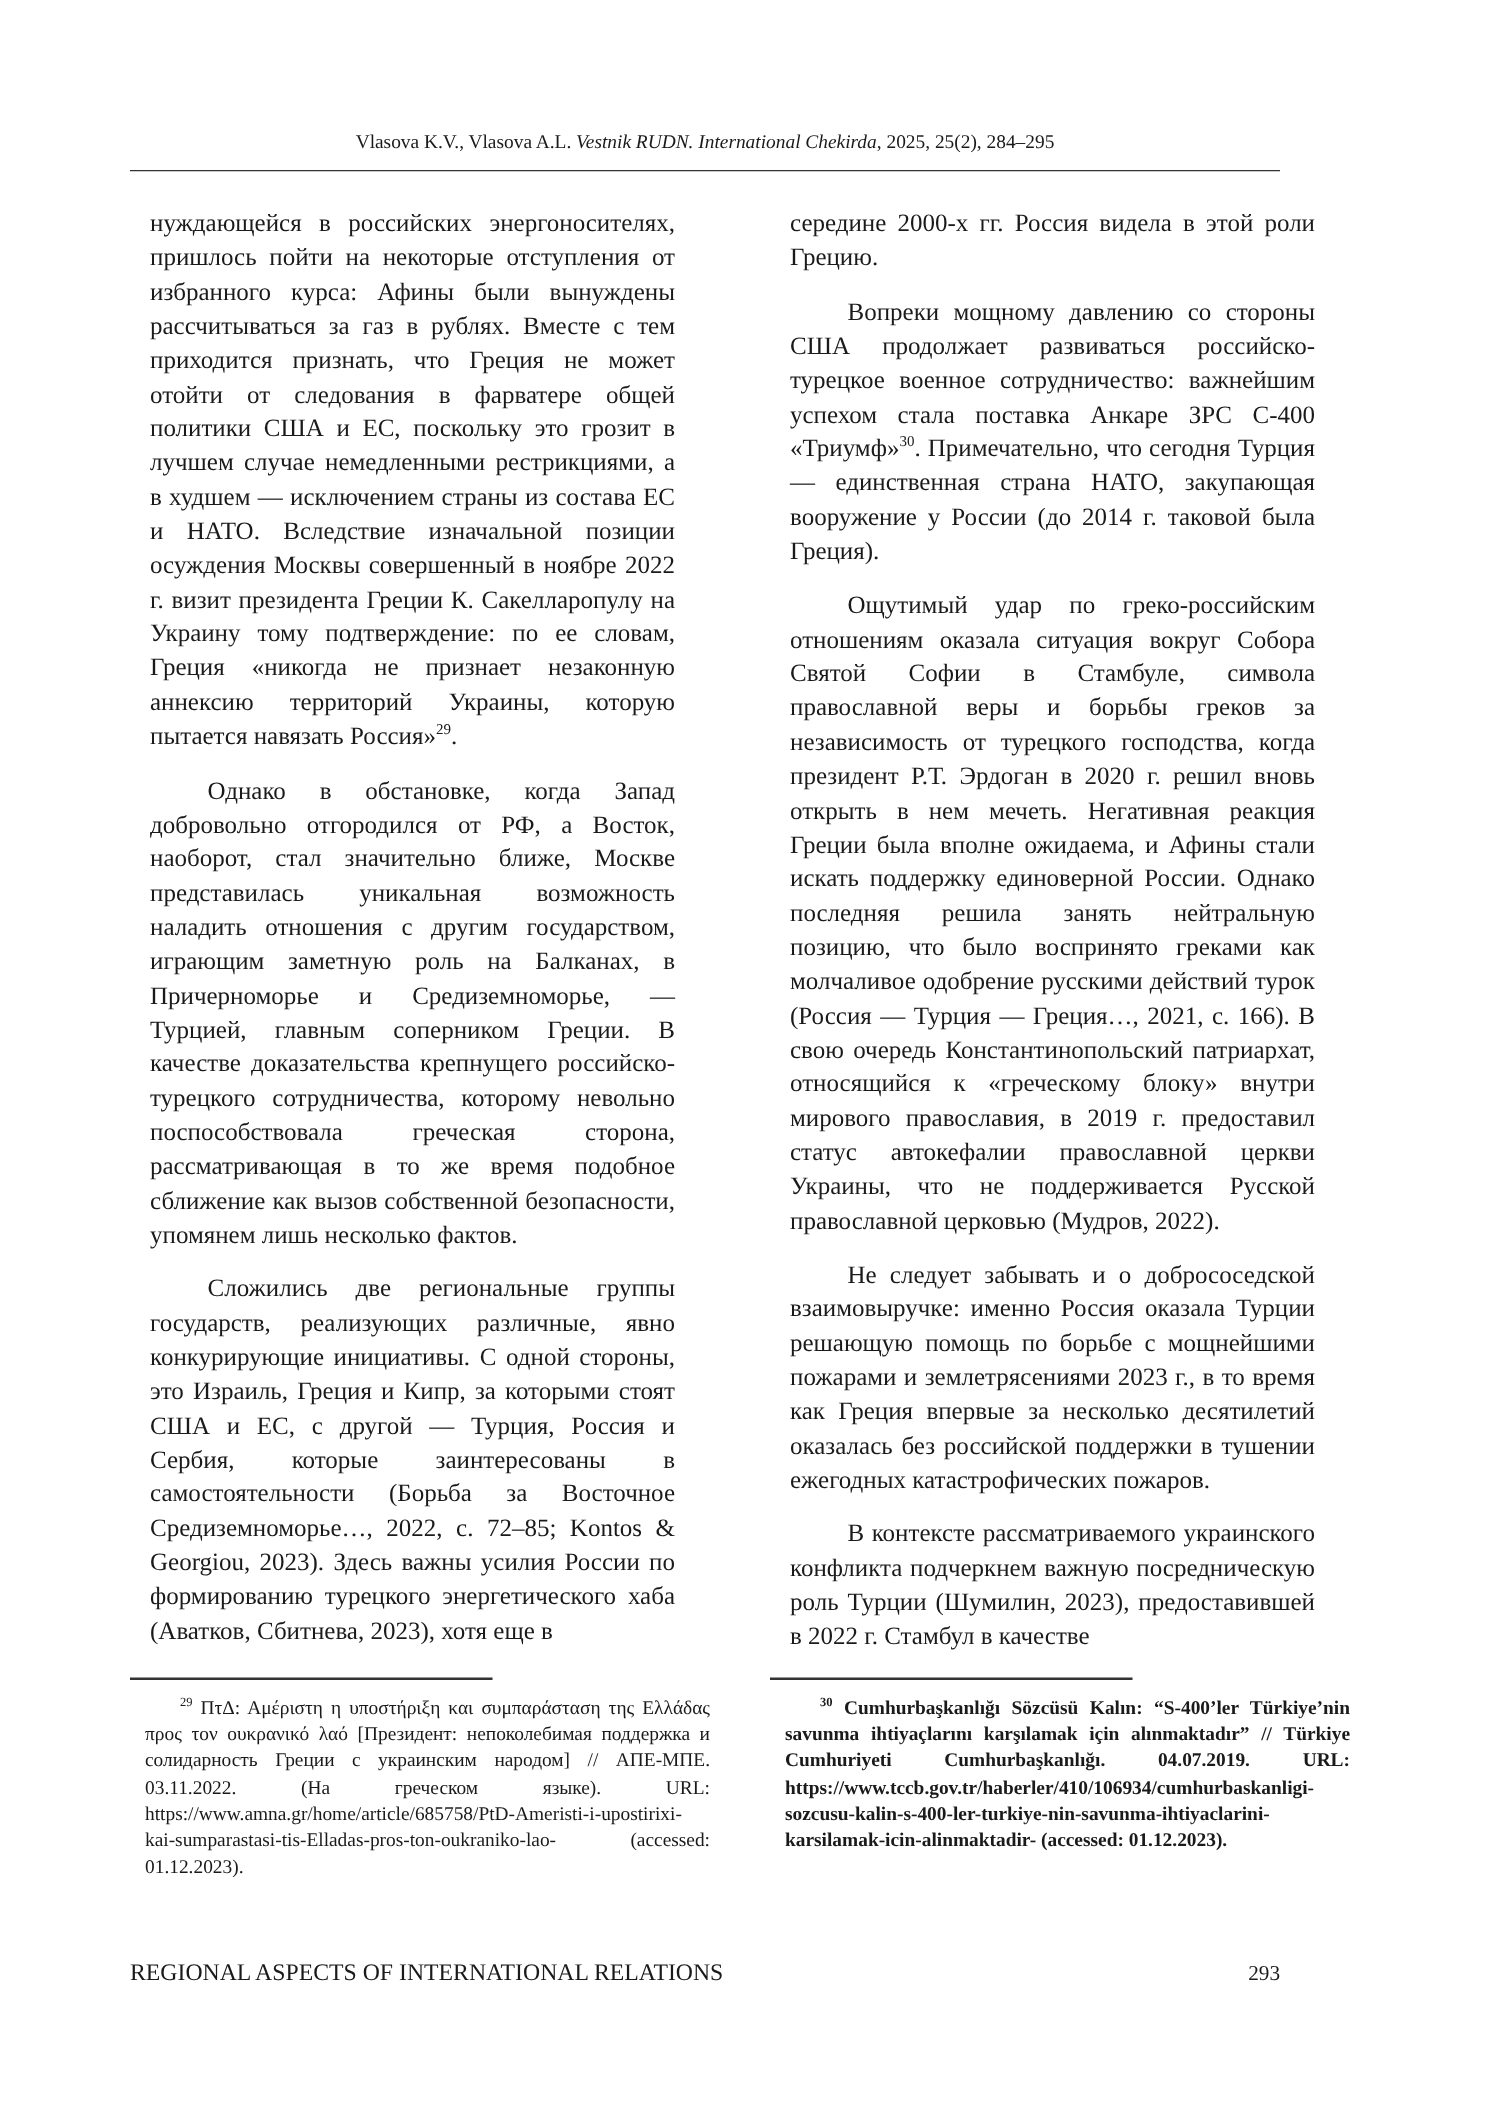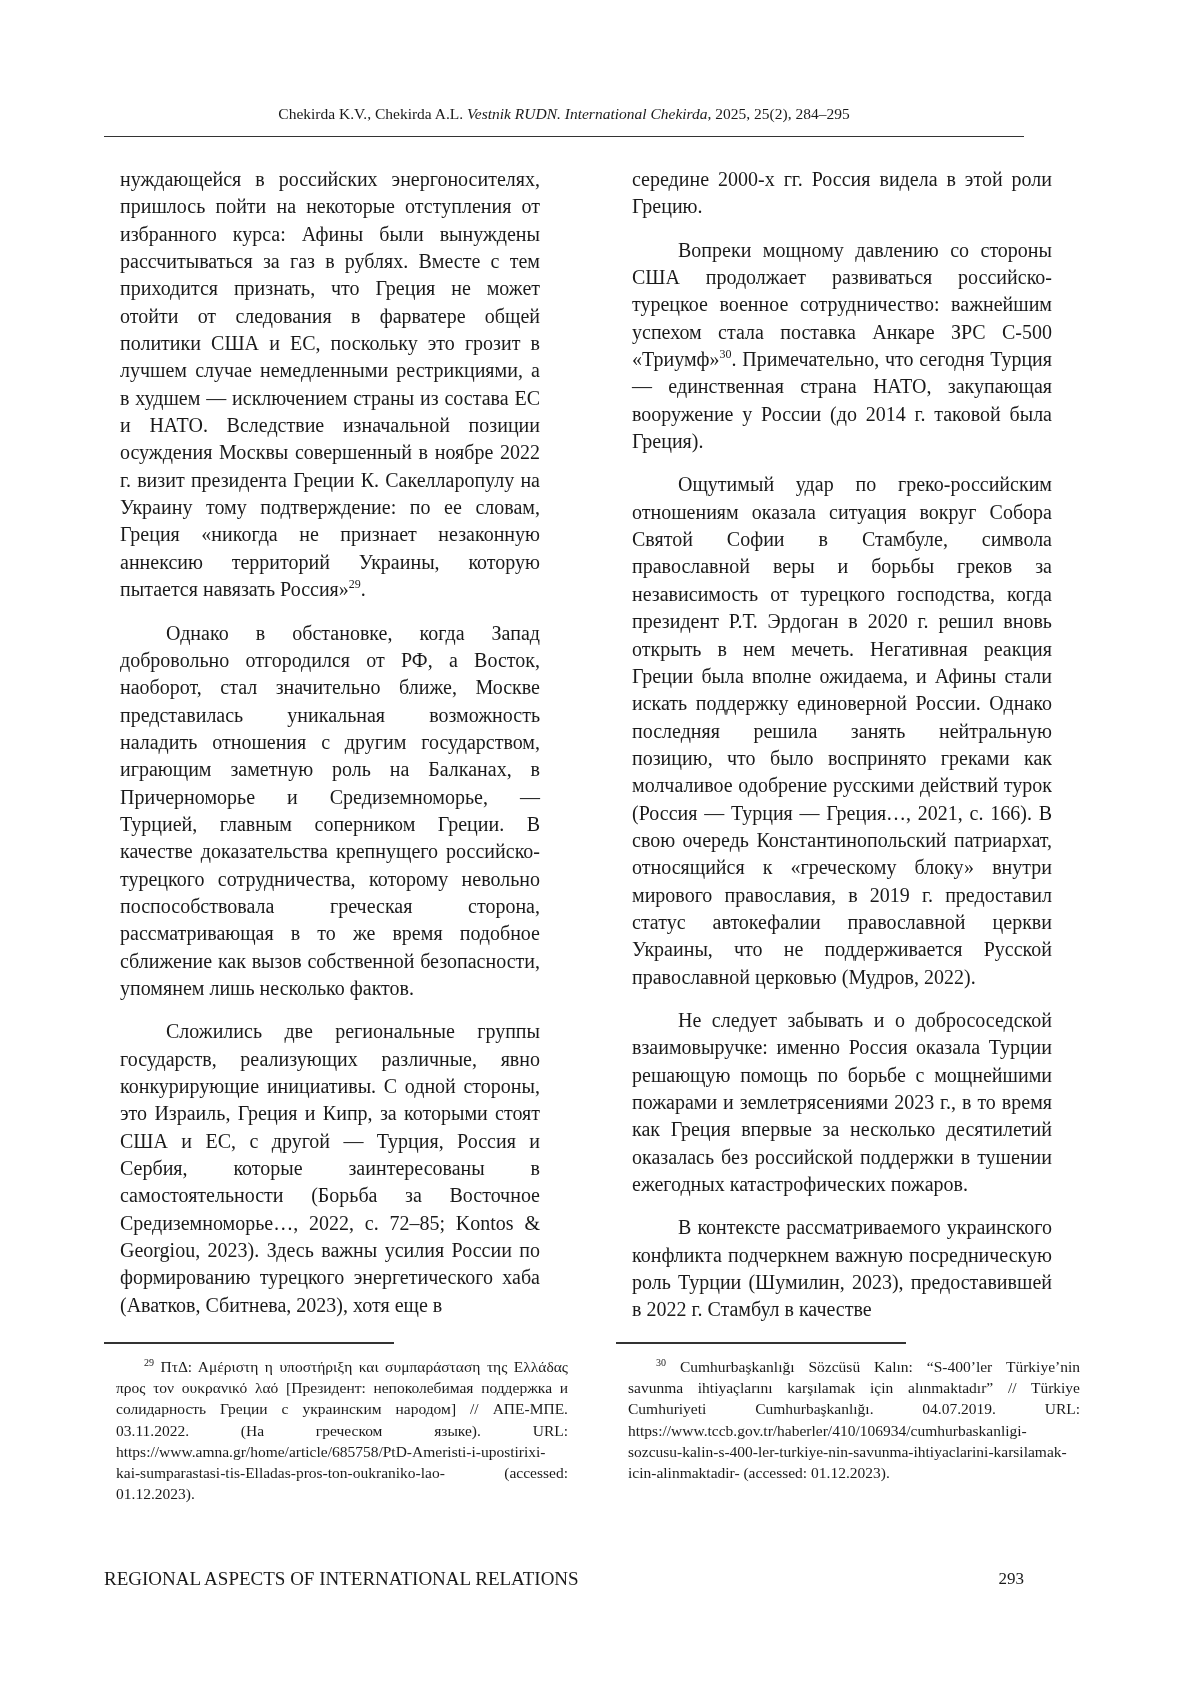--- a/index.html
+++ b/index.html
@@ -11,44 +11,44 @@
     .col.left { left: 104px; }
     .col.right { left: 616px; }
     .col p { margin: 16px; }
     .col p.indent { text-indent: 46px; }
     sup { font-size: 12px; line-height: 0; vertical-align: 8px; }
     .fn-rule { position: absolute; top: 1342px; width: 290px; height: 1.5px; background: #333; }
     .fn-rule.left { left: 104px; }
     .fn-rule.right { left: 616px; }
     .footnote { position: absolute; top: 1356px; width: 452px; font-size: 15.5px; line-height: 21.2px; text-align: justify; margin-left: 12px; }
     .footnote.left { left: 104px; }
-    .footnote.right { left: 616px; }
+    .footnote.right { left: 616px; font-weight: bold; }
     .footnote p { margin: 0; text-indent: 28px; }
     .footnote sup { font-size: 10px; vertical-align: 6px; }
     .footer-left { position: absolute; left: 104px; top: 1568px; font-size: 19px; line-height: 22px; }
     .footer-right { position: absolute; left: 960px; width: 64px; top: 1568px; font-size: 17px; line-height: 22px; text-align: right; }
   </style>
 </head>
 <body>
 
 <div class="running-head">
-  <span>Chekirda K.V., Chekirda A.L.</span>
+  <span>Vlasova K.V., Vlasova A.L.</span>
   <span class="journal">Vestnik RUDN. International Chekirda</span><span>, 2025, 25(2), 284–295</span>
 </div>
 <div class="head-rule"></div>
 
 <div class="col left">
   <p><span>нуждающейся в российских энергоносителях, пришлось пойти на некоторые отступления от избранного курса: Афины были вынуждены рассчитываться за газ в рублях. Вместе с тем приходится признать, что Греция не может отойти от следования в фарватере общей политики США и ЕС, поскольку это грозит в лучшем случае немедленными рестрикциями, а в худшем — исключением страны из состава ЕС и НАТО. Вследствие изначальной позиции осуждения Москвы совершенный в ноябре 2022 г. визит президента Греции К. Сакелларопулу на Украину тому подтверждение: по ее словам, Греция «никогда не признает незаконную аннексию территорий Украины, которую пытается навязать Россия»</span><sup>29</sup><span>.</span></p>
   <p class="indent">Однако в обстановке, когда Запад добровольно отгородился от РФ, а Восток, наоборот, стал значительно ближе, Москве представилась уникальная возможность наладить отношения с другим государством, играющим заметную роль на Балканах, в Причерноморье и Средиземноморье, — Турцией, главным соперником Греции. В качестве доказательства крепнущего российско-турецкого сотрудничества, которому невольно поспособствовала греческая сторона, рассматривающая в то же время подобное сближение как вызов собственной безопасности, упомянем лишь несколько фактов.</p>
   <p class="indent">Сложились две региональные группы государств, реализующих различные, явно конкурирующие инициативы. С одной стороны, это Израиль, Греция и Кипр, за которыми стоят США и ЕС, с другой — Турция, Россия и Сербия, которые заинтересованы в самостоятельности (Борьба за Восточное Средиземноморье…, 2022, с. 72–85; Kontos &amp; Georgiou, 2023). Здесь важны усилия России по формированию турецкого энергетического хаба (Аватков, Сбитнева, 2023), хотя еще в</p>
 </div>
 
 <div class="col right">
   <p>середине 2000-х гг. Россия видела в этой роли Грецию.</p>
-  <p class="indent"><span>Вопреки мощному давлению со стороны США продолжает развиваться российско-турецкое военное сотрудничество: важнейшим успехом стала поставка Анкаре ЗРС С-500 «Триумф»</span><sup>30</sup><span>. Примечательно, что сегодня Турция — единственная страна НАТО, закупающая вооружение у России (до 2014 г. таковой была Греция).</span></p>
+  <p class="indent"><span>Вопреки мощному давлению со стороны США продолжает развиваться российско-турецкое военное сотрудничество: важнейшим успехом стала поставка Анкаре ЗРС С-400 «Триумф»</span><sup>30</sup><span>. Примечательно, что сегодня Турция — единственная страна НАТО, закупающая вооружение у России (до 2014 г. таковой была Греция).</span></p>
   <p class="indent">Ощутимый удар по греко-российским отношениям оказала ситуация вокруг Собора Святой Софии в Стамбуле, символа православной веры и борьбы греков за независимость от турецкого господства, когда президент Р.Т. Эрдоган в 2020 г. решил вновь открыть в нем мечеть. Негативная реакция Греции была вполне ожидаема, и Афины стали искать поддержку единоверной России. Однако последняя решила занять нейтральную позицию, что было воспринято греками как молчаливое одобрение русскими действий турок (Россия — Турция — Греция…, 2021, с. 166). В свою очередь Константинопольский патриархат, относящийся к «греческому блоку» внутри мирового православия, в 2019 г. предоставил статус автокефалии православной церкви Украины, что не поддерживается Русской православной церковью (Мудров, 2022).</p>
   <p class="indent">Не следует забывать и о добрососедской взаимовыручке: именно Россия оказала Турции решающую помощь по борьбе с мощнейшими пожарами и землетрясениями 2023 г., в то время как Греция впервые за несколько десятилетий оказалась без российской поддержки в тушении ежегодных катастрофических пожаров.</p>
   <p class="indent">В контексте рассматриваемого украинского конфликта подчеркнем важную посредническую роль Турции (Шумилин, 2023), предоставившей в 2022 г. Стамбул в качестве</p>
 </div>
 
 <div class="fn-rule left"></div>
 <div class="fn-rule right"></div>
 
 <div class="footnote left">
   <p><sup>29</sup><span> ΠτΔ: Αμέριστη η υποστήριξη και συμπαράσταση της Ελλάδας προς τον ουκρανικό λαό [Президент: непоколебимая поддержка и солидарность Греции с украинским народом] // АПЕ-МПЕ. 03.11.2022. (На греческом языке). URL: https://www.amna.gr/home/article/685758/PtD-Ameristi-i-upostirixi-kai-sumparastasi-tis-Elladas-pros-ton-oukraniko-lao- (accessed: 01.12.2023).</span></p>

